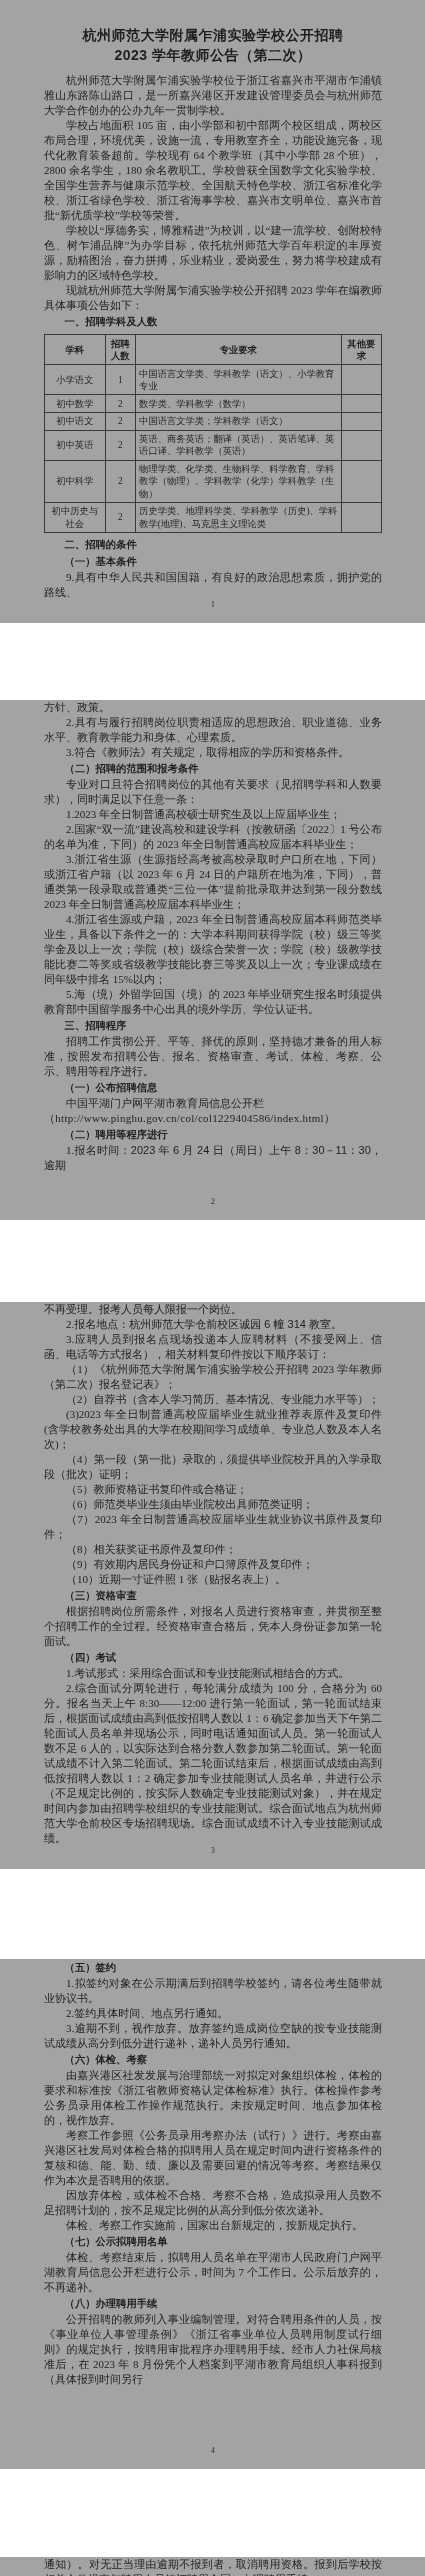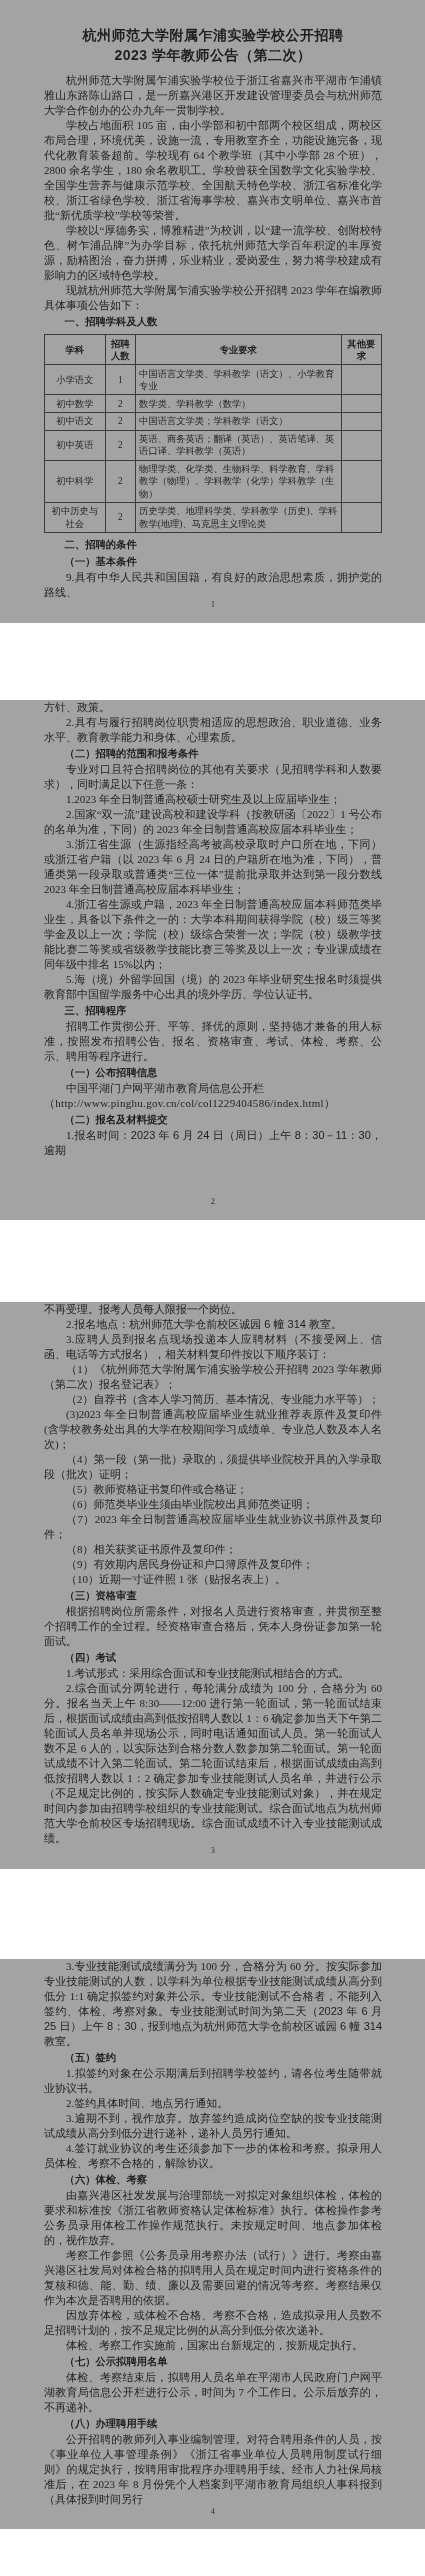--- a/index.html
+++ b/index.html
@@ -94,33 +94,34 @@
         </tbody>
       </table>
       <div class="h2">二、招聘的条件</div>
       <div class="h3">（一）基本条件</div>
       <p class="p"><span>9.具有中华人民共和国国籍，有良好的政治思想素质，拥护党的路线、</span></p>
       <div class="pagenum">1</div>
     </div>
     <div class="page p2">
       <p class="p noindent"><span>方针、政策。</span></p>
       <p class="p"><span>2.具有与履行招聘岗位职责相适应的思想政治、职业道德、业务水平、教育教学能力和身体、心理素质。</span></p>
+      <p class="p"><span>3.符合《教师法》有关规定，取得相应的学历和资格条件。</span></p>
       <div class="h3">（二）招聘的范围和报考条件</div>
       <p class="p"><span>专业对口且符合招聘岗位的其他有关要求（见招聘学科和人数要求），同时满足以下任意一条：</span></p>
       <p class="p"><span>1.2023 年全日制普通高校硕士研究生及以上应届毕业生；</span></p>
       <p class="p"><span>2.国家“双一流”建设高校和建设学科（按教研函〔2022〕1 号公布的名单为准，下同）的 2023 年全日制普通高校应届本科毕业生；</span></p>
       <p class="p"><span>3.浙江省生源（生源指经高考被高校录取时户口所在地，下同）或浙江省户籍（以 2023 年 6 月 24 日的户籍所在地为准，下同），普通类第一段录取或普通类“三位一体”提前批录取并达到第一段分数线 2023 年全日制普通高校应届本科毕业生；</span></p>
       <p class="p"><span>4.浙江省生源或户籍，2023 年全日制普通高校应届本科师范类毕业生，具备以下条件之一的：大学本科期间获得学院（校）级三等奖学金及以上一次；学院（校）级综合荣誉一次；学院（校）级教学技能比赛二等奖或省级教学技能比赛三等奖及以上一次；专业课成绩在同年级中排名 15%以内；</span></p>
       <p class="p"><span>5.海（境）外留学回国（境）的 2023 年毕业研究生报名时须提供教育部中国留学服务中心出具的境外学历、学位认证书。</span></p>
       <div class="h2">三、招聘程序</div>
       <p class="p"><span>招聘工作贯彻公开、平等、择优的原则，坚持德才兼备的用人标准，按照发布招聘公告、报名、资格审查、考试、体检、考察、公示、聘用等程序进行。</span></p>
       <div class="h3">（一）公布招聘信息</div>
       <p class="p"><span>中国平湖门户网平湖市教育局信息公开栏</span></p>
       <p class="p noindent"><span class=" url-run">（http://www.pinghu.gov.cn/col/col1229404586/index.html）</span></p>
-      <div class="h3">（二）报名及材料提交</div>
+      <div class="h3">（二）聘用等程序进行</div>
       <p class="p"><span>1.报名时间：</span><span class="b">2023 年 6 月 24 日（周日）上午 8：30－11：30</span><span>，逾期</span></p>
       <div class="pagenum">2</div>
     </div>
     <div class="page p3">
       <p class="p noindent"><span>不再受理。报考人员每人限报一个岗位。</span></p>
       <p class="p"><span>2.报名地点：</span><span class="b">杭州师范大学仓前校区诚园 6 幢 314 教室</span><span>。</span></p>
       <p class="p"><span>3.应聘人员到报名点现场投递本人应聘材料（不接受网上、信函、电话等方式报名），</span><span class="b">相关材料复印件按以下顺序装订：</span></p>
       <p class="p"><span>（1）《杭州师范大学附属乍浦实验学校公开招聘 2023 学年教师（第二次）报名登记表》；</span></p>
       <p class="p"><span>（2）自荐书（含本人学习简历、基本情况、专业能力水平等）；</span></p>
       <p class="p"><span>(3)2023 年全日制普通高校应届毕业生就业推荐表原件及复印件(含学校教务处出具的大学在校期间学习成绩单、专业总人数及本人名次)；</span></p>
@@ -132,26 +133,24 @@
       <p class="p"><span>（9）有效期内居民身份证和户口簿原件及复印件；</span></p>
       <p class="p"><span>（10）近期一寸证件照 1 张（贴报名表上）。</span></p>
       <div class="h3">（三）资格审查</div>
       <p class="p"><span>根据招聘岗位所需条件，对报名人员进行资格审查，并贯彻至整个招聘工作的全过程。经资格审查合格后，凭本人身份证参加第一轮面试。</span></p>
       <div class="h3">（四）考试</div>
       <p class="p"><span>1.考试形式：采用综合面试和专业技能测试相结合的方式。</span></p>
       <p class="p"><span>2.综合面试分两轮进行，每轮满分成绩为 100 分，合格分为 60 分。报名当天上午 8:30——12:00 进行第一轮面试，第一轮面试结束后，根据面试成绩由高到低按招聘人数以 1：6 确定参加当天下午第二轮面试人员名单并现场公示，同时电话通知面试人员。第一轮面试人数不足 6 人的，以实际达到合格分数人数参加第二轮面试。</span><span class="b">第一轮面试成绩不计入第二轮面试</span><span>。第二轮面试结束后，根据面试成绩由高到低按招聘人数以 1：2 确定参加专业技能测试人员名单，并进行公示（不足规定比例的，按实际人数确定专业技能测试对象），并在规定时间内参加由招聘学校组织的专业技能测试。综合面试地点为</span><span class="b">杭州师范大学仓前校区专场招聘现场</span><span>。</span><span class="b">综合面试成绩不计入专业技能测试成绩</span><span>。</span></p>
       <div class="pagenum">3</div>
     </div>
     <div class="page p4">
-      <p class="p"><span>3.专业技能测试成绩满分为 100 分，合格分为 60 分。按实际参加专业技能测试的人数，以学科为单位根据专业技能测试成绩从高分到低分 1:1 确定拟签约对象并公示。专业技能测试不合格者，不能列入签约、体检、考察对象。</span><span class="b">专业技能测试时间为第二天（2023 年 6 月 25 日）上午 8：30</span><span>，报到地点为</span><span class="b">杭州师范大学仓前校区诚园 6 幢 314 教室</span><span>。</span></p>
       <div class="h3">（五）签约</div>
       <p class="p"><span>1.拟签约对象在公示期满后到招聘学校签约，请各位考生随带就业协议书。</span></p>
       <p class="p"><span>2.签约具体时间、地点另行通知。</span></p>
       <p class="p"><span>3.逾期不到，视作放弃。放弃签约造成岗位空缺的按专业技能测试成绩从高分到低分进行递补，递补人员另行通知。</span></p>
-      <p class="p"><span>4.签订就业协议的考生还须参加下一步的体检和考察。拟录用人员体检、考察不合格的，解除协议。</span></p>
       <div class="h3">（六）体检、考察</div>
       <p class="p"><span>由嘉兴港区社发发展与治理部统一对拟定对象组织体检，体检的要求和标准按《浙江省教师资格认定体检标准》执行。体检操作参考公务员录用体检工作操作规范执行。未按规定时间、地点参加体检的，视作放弃。</span></p>
       <p class="p"><span>考察工作参照《公务员录用考察办法（试行）》进行。考察由嘉兴港区社发局对体检合格的拟聘用人员在规定时间内进行资格条件的复核和德、能、勤、绩、廉以及需要回避的情况等考察。考察结果仅作为本次是否聘用的依据。</span></p>
       <p class="p"><span>因放弃体检，或体检不合格、考察不合格，造成拟录用人员数不足招聘计划的，按</span><span class="b">不足规定比例的</span><span>从高分到低分依次递补。</span></p>
       <p class="p"><span>体检、考察工作实施前，国家出台新规定的，按新规定执行。</span></p>
       <div class="h3">（七）公示拟聘用名单</div>
       <p class="p"><span>体检、考察结束后，拟聘用人员名单在平湖市人民政府门户网平湖教育局信息公开栏进行公示，时间为 7 个工作日。公示后放弃的，不再递补。</span></p>
       <div class="h3">（八）办理聘用手续</div>
       <p class="p"><span>公开招聘的教师列入事业编制管理。对符合聘用条件的人员，按《事业单位人事管理条例》《浙江省事业单位人员聘用制度试行细则》的规定执行，按聘用审批程序办理聘用手续。经市人力社保局核准后，在 2023 年 8 月份凭个人档案到平湖市教育局组织人事科报到（具体报到时间另行</span></p>
       <div class="pagenum">4</div>

